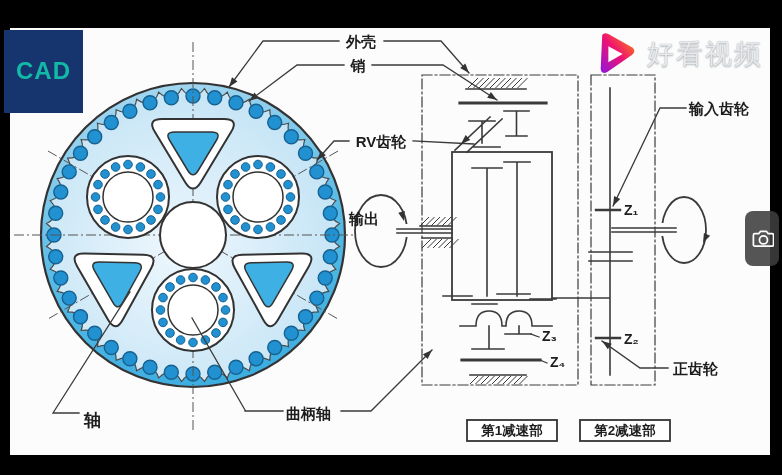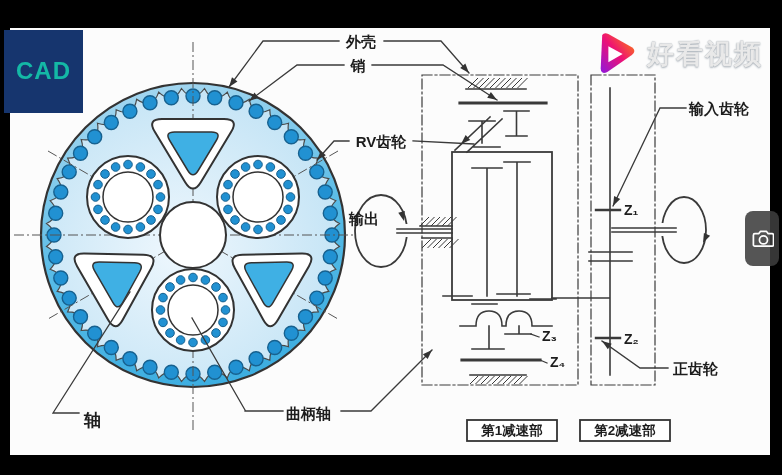--- a/index.html
+++ b/index.html
@@ -9,21 +9,21 @@
   #diagram-svg{position:absolute;left:0;top:0;width:782px;height:475px;}
   .lbl{font-family:"Liberation Sans",sans-serif;font-weight:600;fill:#1d1d1d;}
   .dashdot{stroke-dasharray:10 3 2 3;}
   
   #channel-badge{position:absolute;left:4px;top:30px;width:79px;height:83px;background:#16356e;
       display:flex;flex-direction:column;align-items:center;justify-content:center;line-height:1.02;}
   #channel-badge .t1{color:#14b8a6;font-size:24px;font-weight:800;letter-spacing:1px;}
   #channel-badge .t2{color:#ffffff;font-size:25px;font-weight:800;}
   
   #platform-logo{position:absolute;left:592px;top:30px;display:flex;align-items:center;gap:8px;}
-  #platform-logo .pname{font-size:27px;font-weight:700;color:#e9e9e9;letter-spacing:2px;
+  #platform-logo .pname{font-size:27px;font-weight:400;color:#e9e9e9;letter-spacing:2px;
       text-shadow:0 0 1px #98a0a8,0 1px 2px #aab2ba;}
   
   #camera-button{position:absolute;right:3px;top:211px;width:34px;height:55px;background:rgba(62,62,62,.88);
       border-radius:8px;display:flex;align-items:center;justify-content:center;cursor:pointer;}
 </style>
 </head>
 <body>
 
 <div id="stage">
   <div id="content"></div>

